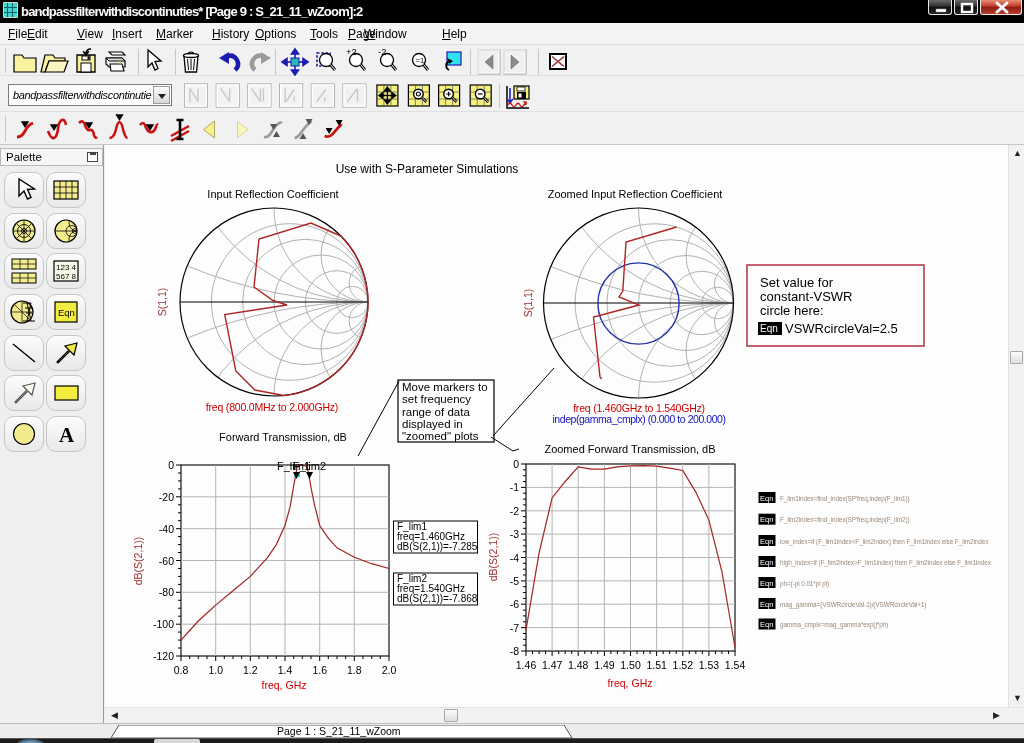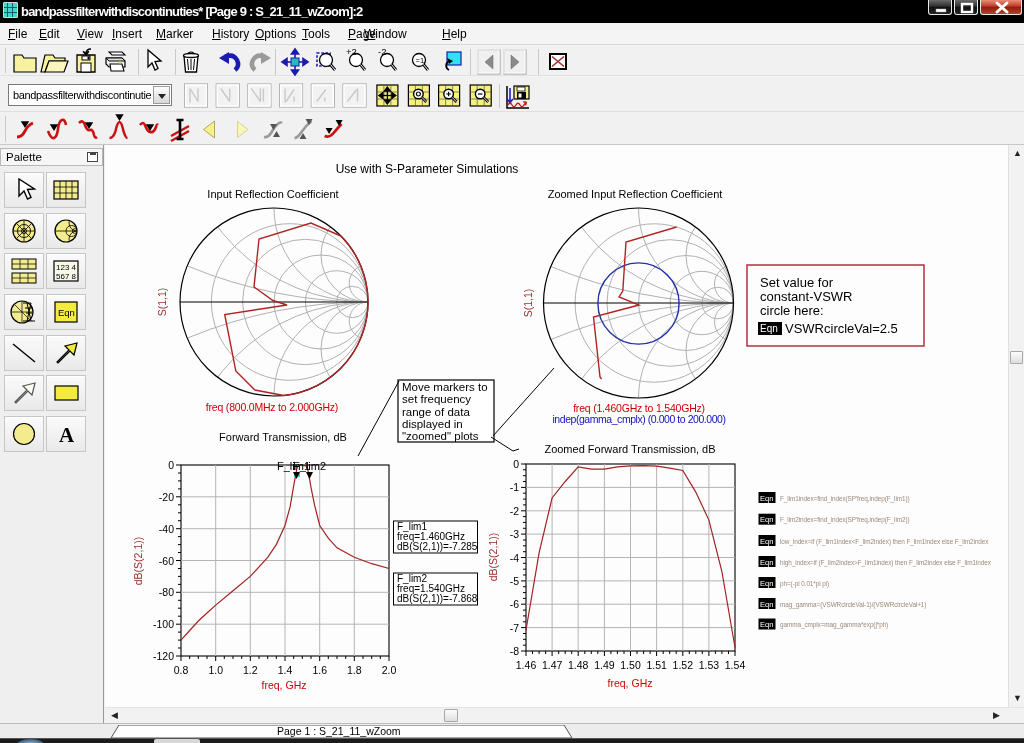--- a/index.html
+++ b/index.html
@@ -19,30 +19,30 @@
 
 #menubar { left:0; top:23px; width:1024px; height:22px; background:#f4f4f4; border-bottom:1px solid #d9d9d9; font-size:12px; color:#000; }
 #menubar span { position:absolute; top:4px; }
 #menubar u { text-decoration:underline; }
 
 #tb1 { left:0; top:45px; width:1024px; height:31px; background:#f1f1f1; border-bottom:1px solid #e0e0e0; }
 #tb2 { left:0; top:76px; width:1024px; height:36px; background:#f1f1f1; border-bottom:1px solid #e0e0e0; }
 #tb3 { left:0; top:112px; width:1024px; height:33px; background:#f1f1f1; border-bottom:1px solid #c8c8c8; }
 .vsep { position:absolute; width:1px; background:#c8c8c8; }
 
-#combo { left:8px; top:8px; width:164px; height:22px; background:#fff; border:1px solid #7a7a7a; }
+#combo { left:8px; top:8px; width:164px; height:22px; background:#fff; border:1px solid #7a7a7a;font-style:italic; }
 #combo .txt { position:absolute; left:4px; top:4px; font-size:11px; letter-spacing:-0.35px; white-space:nowrap; overflow:hidden; width:142px; }
 #combo .btn { position:absolute; right:1px; top:1px; width:17px; height:18px; background:linear-gradient(#fdfdfd,#d8d8d8); border:1px solid #9a9a9a; }
 #combo .btn:after { content:""; position:absolute; left:4px; top:7px; border:4px solid transparent; border-top:5px solid #222; }
 
 #palette { left:0; top:145px; width:104px; height:593px; background:#efefef; border-right:1px solid #9a9a9a; }
 #paltitle { left:0; top:3px; width:103px; height:18px; background:#f6f6f6; border:1px solid #b8b8b8; font-size:11.5px; padding:2px 4px 0 5px; }
 #palfloat { right:4px; top:3px; width:11px; height:10px; border:1px solid #444; background:#fff; }
 #palfloat:after { content:""; position:absolute; left:2px; top:-1px; width:6px; height:3px; background:#444; }
-.palbtn { position:absolute; width:40px; height:36px; background:linear-gradient(#fbfbfb,#e9e9e9); border:1px solid #c6c6c6; border-radius:0; box-shadow:inset 0 1px 0 #fff; }
+.palbtn { position:absolute; width:40px; height:36px; background:linear-gradient(#fbfbfb,#e9e9e9); border:1px solid #c6c6c6; border-radius:10px; box-shadow:inset 0 1px 0 #fff; }
 .palbtn svg { position:absolute; left:0; top:0; }
 
 #canvas { left:105px; top:145px; width:903px; height:562px; background:#fdfdfd; }
 #cansvg { left:112px; top:146px; }
 
 #vscroll { left:1008px; top:145px; width:16px; height:562px; background:#f2f2f2; border-left:1px solid #e0e0e0; }
 .sarrow { position:absolute; font-size:9px; color:#222; }
 #vthumb { left:1px; top:206px; width:13px; height:13px; background:linear-gradient(#fcfcfc,#dedede); border:1px solid #a8a8a8; border-radius:1px; }
 #hscroll { left:105px; top:707px; width:919px; height:16px; background:#f2f2f2; border-top:1px solid #e4e4e4; }
 #hthumb { left:339px; top:1px; width:14px; height:13px; background:linear-gradient(#fcfcfc,#dedede); border:1px solid #a8a8a8; border-radius:1px; }
@@ -76,27 +76,27 @@
     </svg>
   </div>
 <div id="btncls" class="abs winbtn">
     <svg width="42" height="15">
       <path d="M16 3 L26 12 M26 3 L16 12" stroke="#fff" stroke-width="3" stroke-linecap="round"></path>
     </svg>
   </div>
 
 <div id="menubar" class="abs">
 <span style="left:8px"><u>F</u>ile</span>
-<span style="left:39px"><u>E</u>dit</span>
+<span style="left:27px"><u>E</u>dit</span>
 <span style="left:77px"><u>V</u>iew</span>
 <span style="left:112px"><u>I</u>nsert</span>
 <span style="left:156px"><u>M</u>arker</span>
 <span style="left:212px"><u>H</u>istory</span>
 <span style="left:255px"><u>O</u>ptions</span>
-<span style="left:302px"><u>T</u>ools</span>
+<span style="left:310px"><u>T</u>ools</span>
 <span style="left:348px"><u>P</u>age</span>
 <span style="left:364px"><u>W</u>indow</span>
 <span style="left:442px"><u>H</u>elp</span>
 </div>
 
 <div id="tb1" class="abs">
 <div class="vsep" style="left:5px;top:3px;height:25px"></div>
 <div class="vsep" style="left:138px;top:4px;height:26px"></div>
 <div class="vsep" style="left:175px;top:4px;height:26px"></div>
 <div class="vsep" style="left:275px;top:4px;height:26px"></div>

